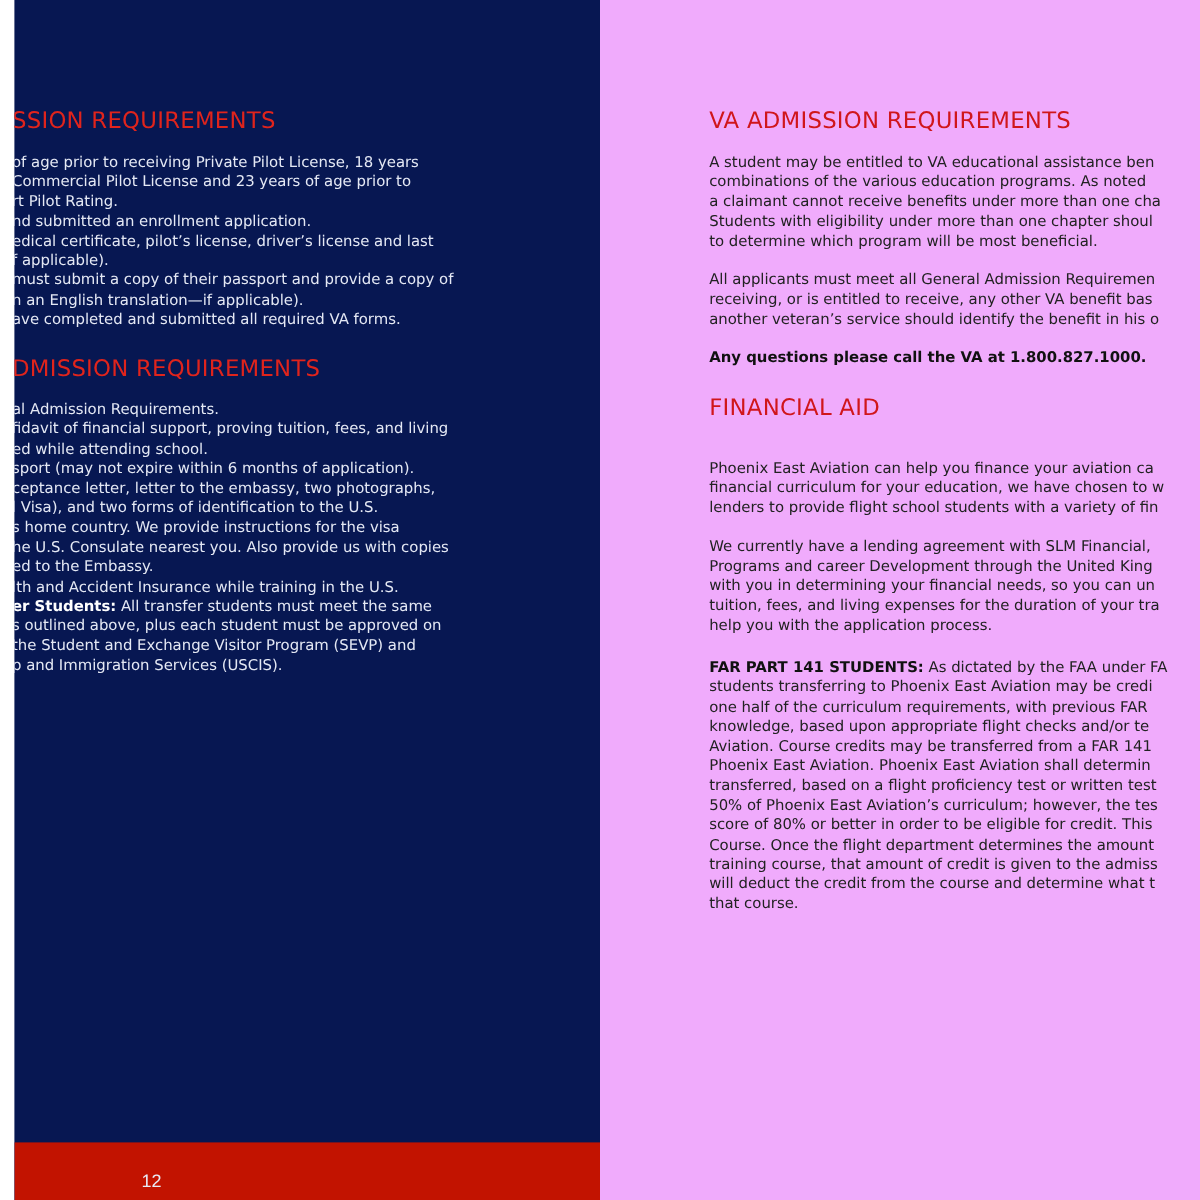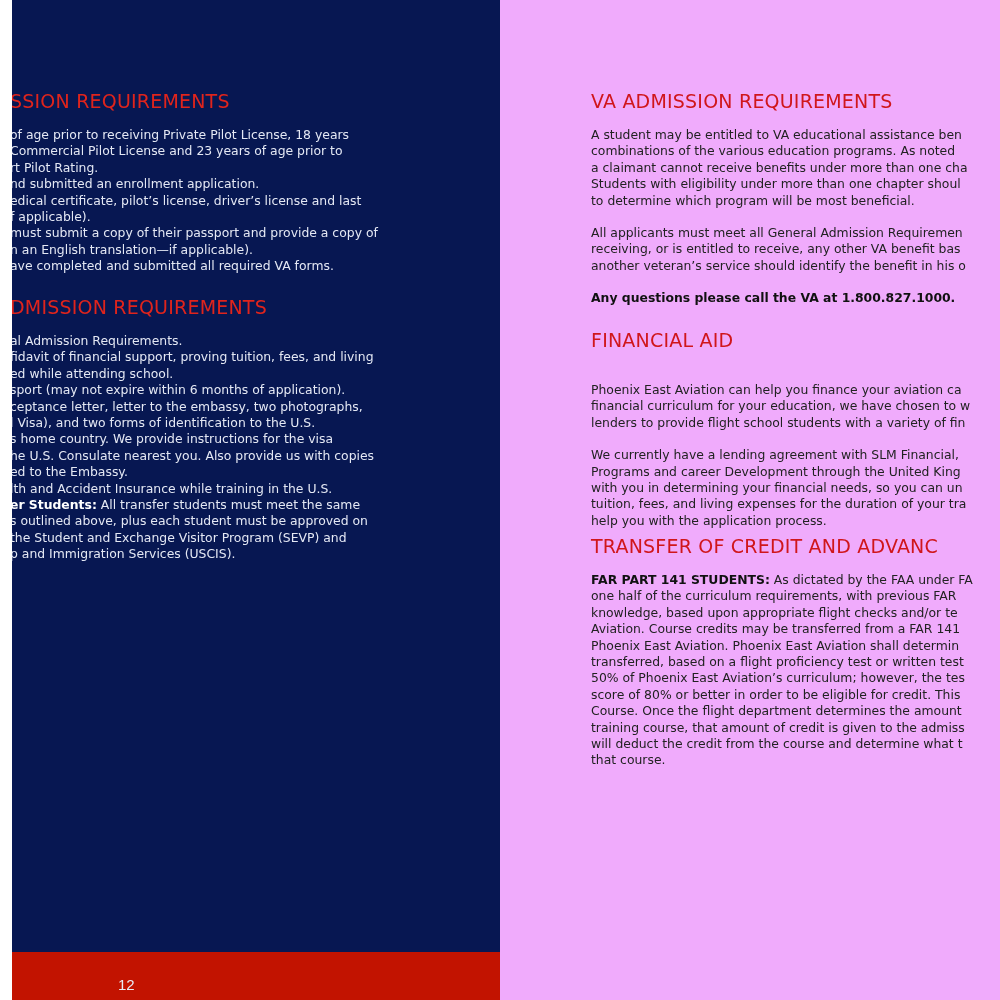--- a/index.html
+++ b/index.html
@@ -98,23 +98,23 @@
       <span class="line" style="height:16px;"></span>
       <span class="line">We currently have a lending agreement with SLM Financial,</span>
       <span class="line">Programs and career Development through the United King</span>
       <span class="line">with you in determining your financial needs, so you can un</span>
       <span class="line">tuition, fees, and living expenses for the duration of your tra</span>
       <span class="line">help you with the application process.</span>
     </div>
   </div>
 
   <div class="block" style="left:91px; top:534px;">
-    <h2>TRANSFER OF CREDIT AND ADVANC</h2>
     <div class="text" style="margin-top:14px;">
       <span class="line"><b>FAR PART 141 STUDENTS:</b><span> As dictated by the FAA under FA</span></span>
+      <span class="line">students transferring to Phoenix East Aviation may be credi</span>
       <span class="line">one half of the curriculum requirements, with previous FAR</span>
       <span class="line">knowledge, based upon appropriate flight checks and/or te</span>
       <span class="line">Aviation. Course credits may be transferred from a FAR 141</span>
       <span class="line">Phoenix East Aviation. Phoenix East Aviation shall determin</span>
       <span class="line">transferred, based on a flight proficiency test or written test</span>
       <span class="line">50% of Phoenix East Aviation’s curriculum; however, the tes</span>
       <span class="line">score of 80% or better in order to be eligible for credit. This</span>
       <span class="line">Course. Once the flight department determines the amount</span>
       <span class="line">training course, that amount of credit is given to the admiss</span>
       <span class="line">will deduct the credit from the course and determine what t</span>

